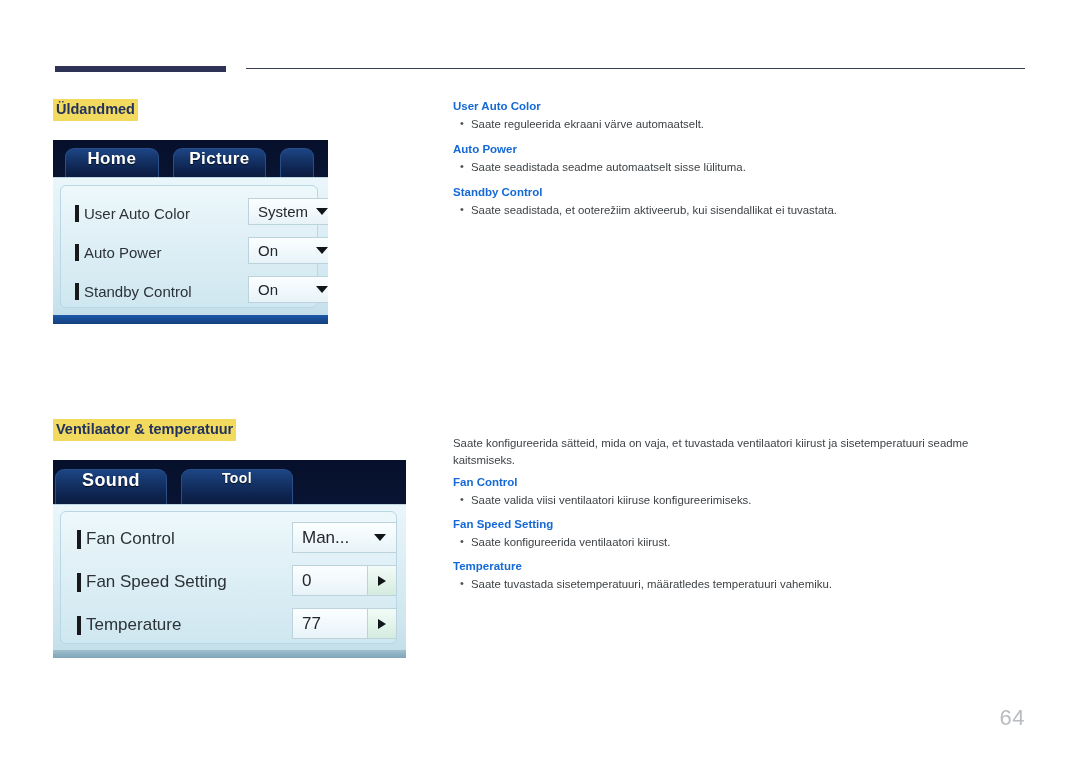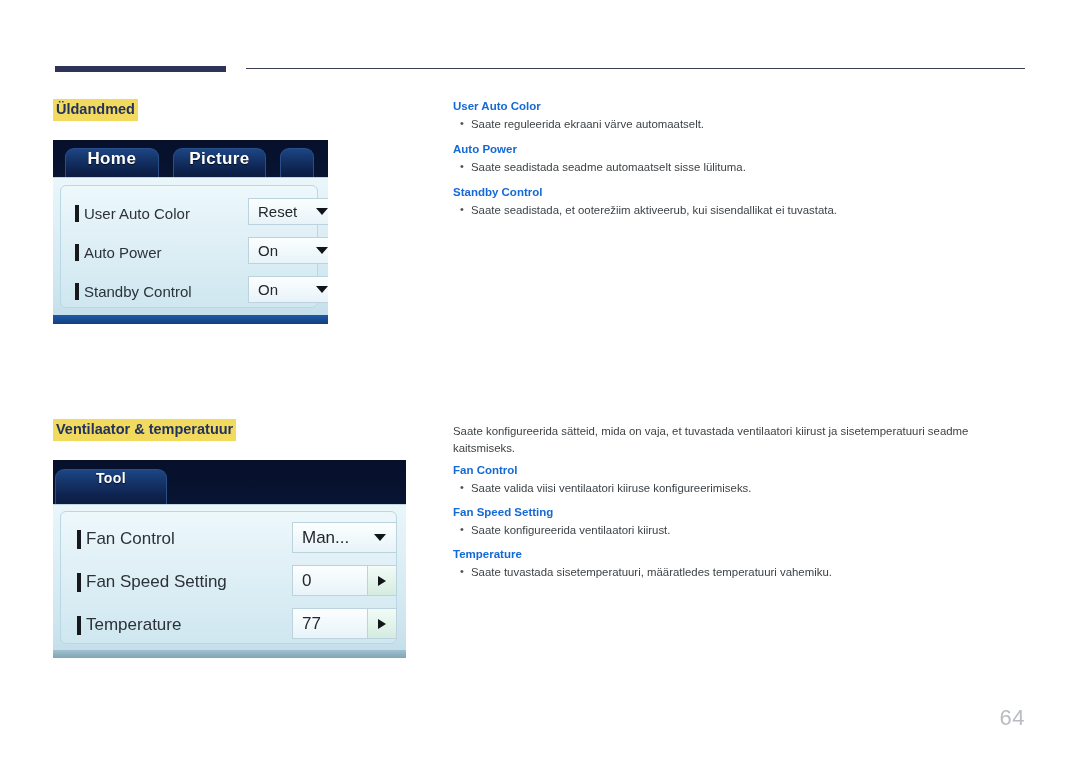--- a/index.html
+++ b/index.html
@@ -192,21 +192,21 @@
   }
   .bullet-text {
     color: #3d4246;
     font-size: 11.4px;
     line-height: 1.45;
   }
   .plain-line {
     color: #3d4246;
     font-size: 11.4px;
     line-height: 1.45;
-    margin: 4px 0 4px 0;
+    margin: 16px 0 4px 0;
   }
   .note-line {
     display: flex;
     align-items: flex-start;
     margin: 1px 0 4px 22px;
   }
   .note-dash {
     flex: none;
     width: 9px;
     height: 1.5px;
@@ -252,21 +252,21 @@
     </div>
 
     <div class="osd-body" style="top:37px;">
       <div class="osd-inner" style="left:7px; right:10px; top:7px; bottom:16px;">
 
         <div class="row" style="top:15px; height:24px; padding-left:14px;">
           <div class="row-marker"></div>
           <div class="row-label" style="font-size:15px;">User Auto Color</div>
         </div>
         <div class="val-box" style="left:187px; top:12px; width:91px; height:27px;">
-          <span class="val-text" style="font-size:15px;">Reset</span>
+          <span class="val-text" style="font-size:15px;">System</span>
           <span class="caret-down"></span>
         </div>
 
         <div class="row" style="top:54px; height:24px; padding-left:14px;">
           <div class="row-marker"></div>
           <div class="row-label" style="font-size:15px;">Auto Power</div>
         </div>
         <div class="val-box" style="left:187px; top:51px; width:91px; height:27px;">
           <span class="val-text" style="font-size:15px;">On</span>
           <span class="caret-down"></span>
@@ -307,20 +307,23 @@
     <span class="bullet-text">Saate seadistada, et ooterežiim aktiveerub, kui sisendallikat ei tuvastata.</span>
   </div>
 </div>
 
 <div class="sec-heading" id="heading-fan">Ventilaator &amp; temperatuur</div>
 
 <div class="osd" id="osd2" style="left:53px; top:460px; width:353px; height:198px;">
   <div class="osd-tabs">
 
     <div class="tabbar" style="height:44px; padding-left:2px;">
+      <div class="tab" style="width:112px; height:35px; font-size:18px;">
+        <span>Sound</span>
+      </div>
       <div class="tab" style="width:112px; height:35px; font-size:14px;">
         <span>Tool</span>
       </div>
     </div>
 
     <div class="osd-body" style="top:44px;">
       <div class="osd-inner" style="left:7px; right:9px; top:6px; bottom:14px;">
 
         <div class="row" style="top:14px; height:26px; padding-left:16px;">
           <div class="row-marker" style="height:19px;"></div>

